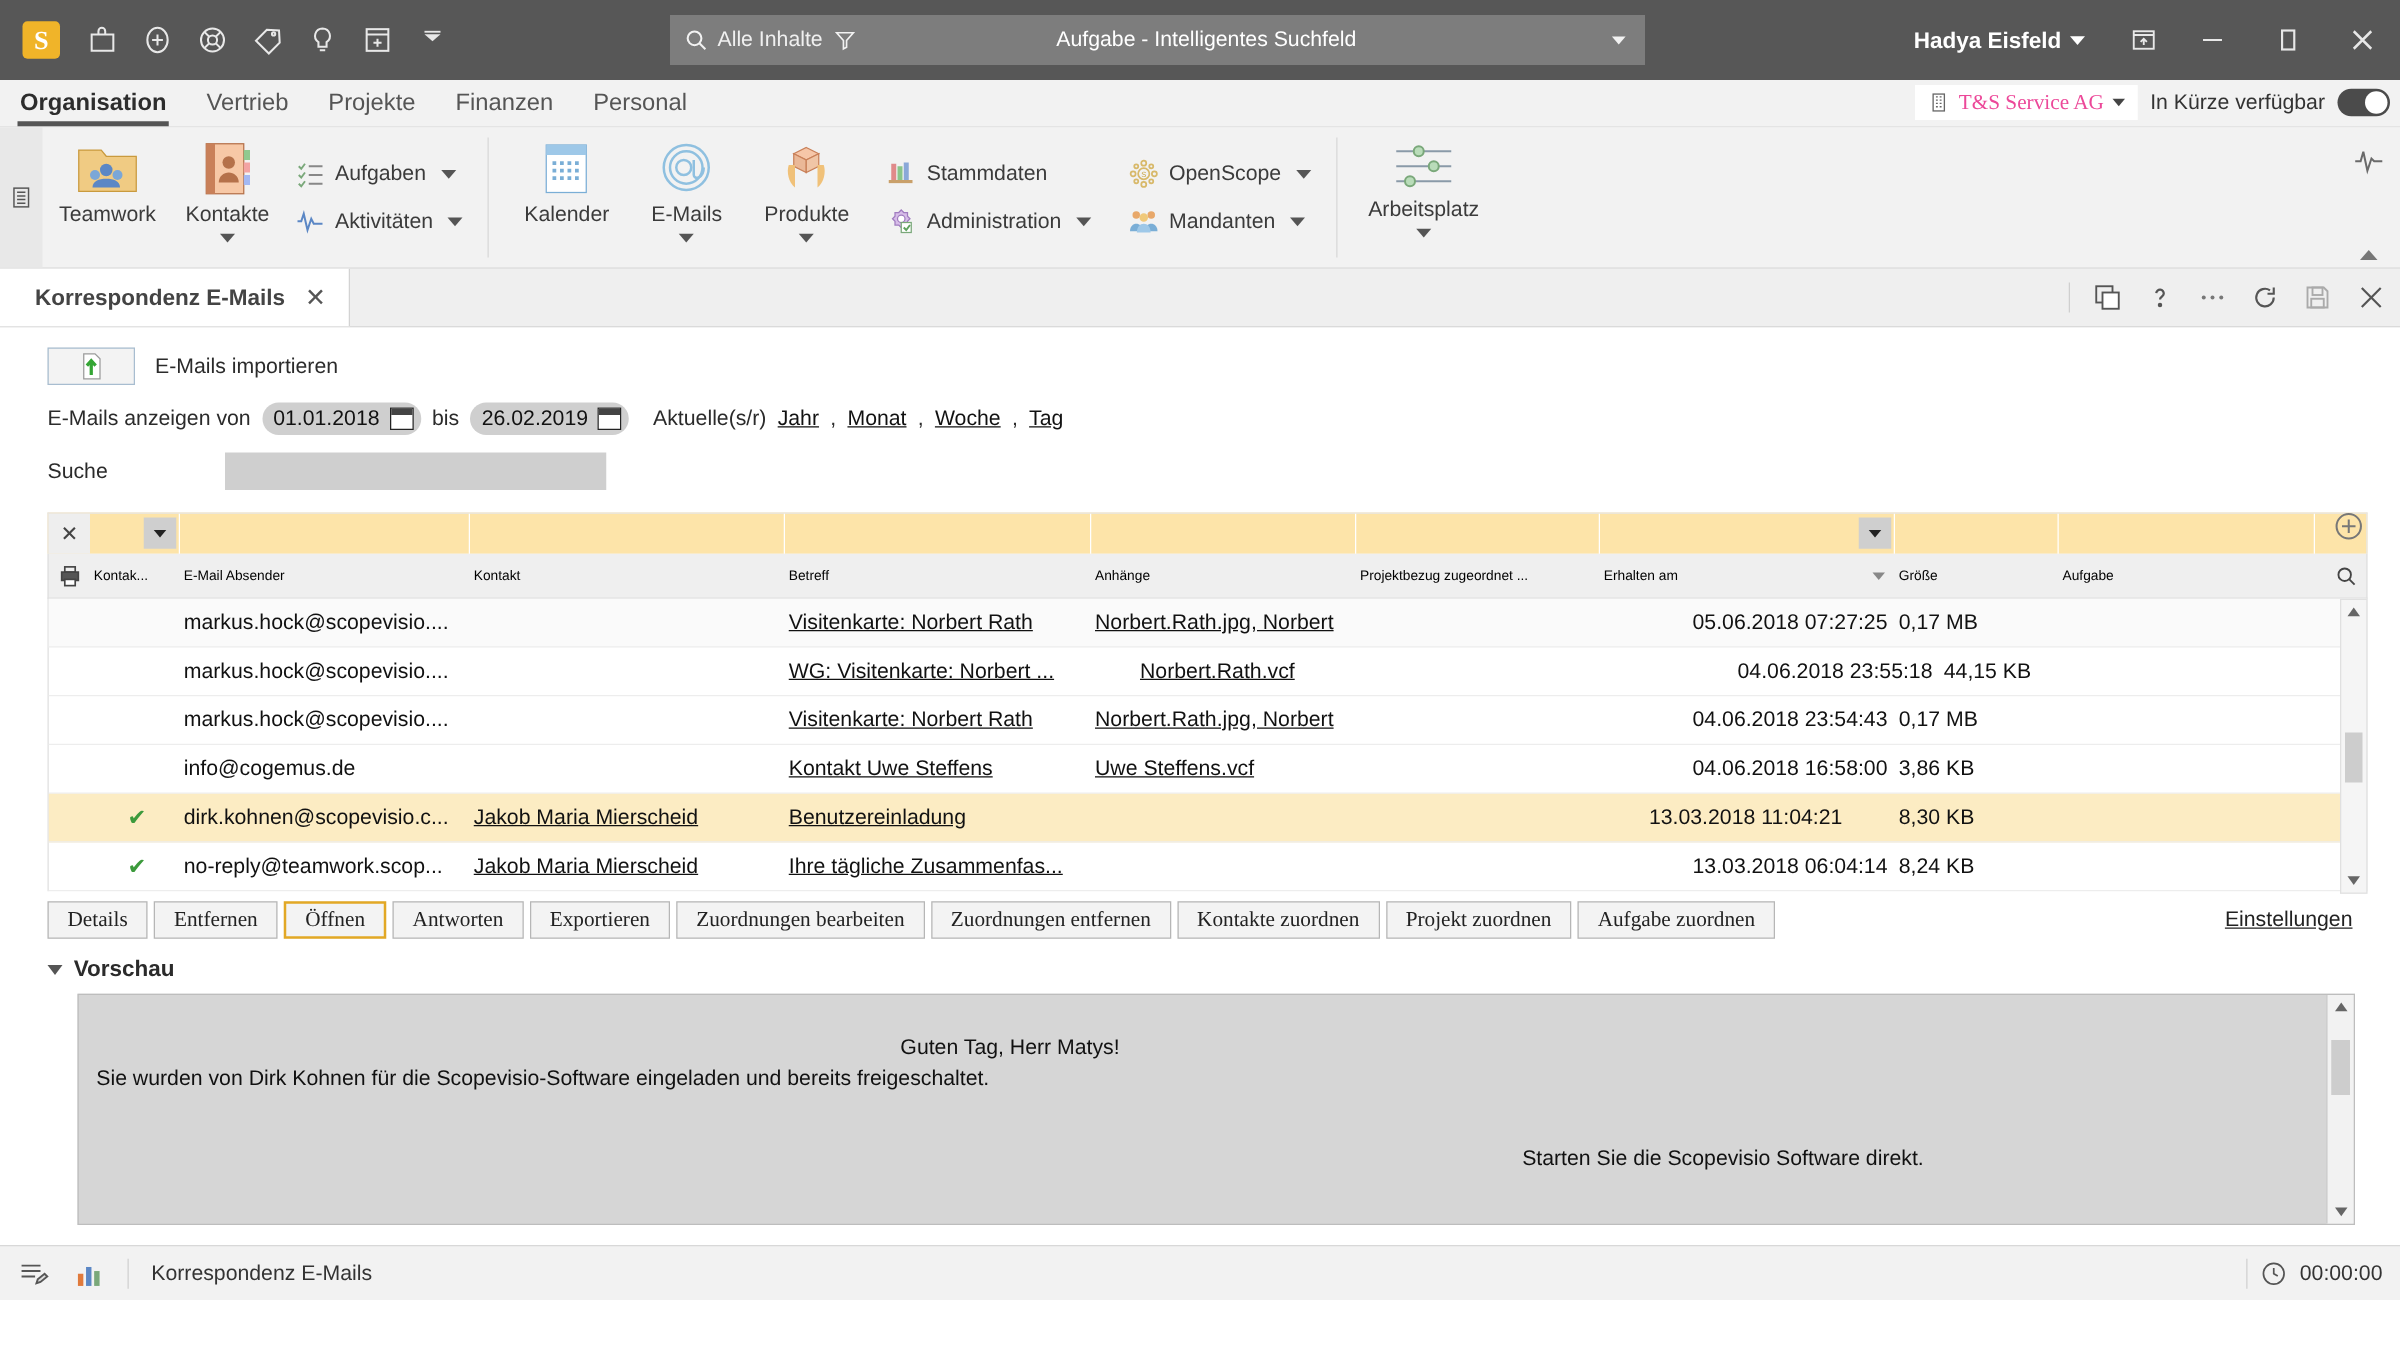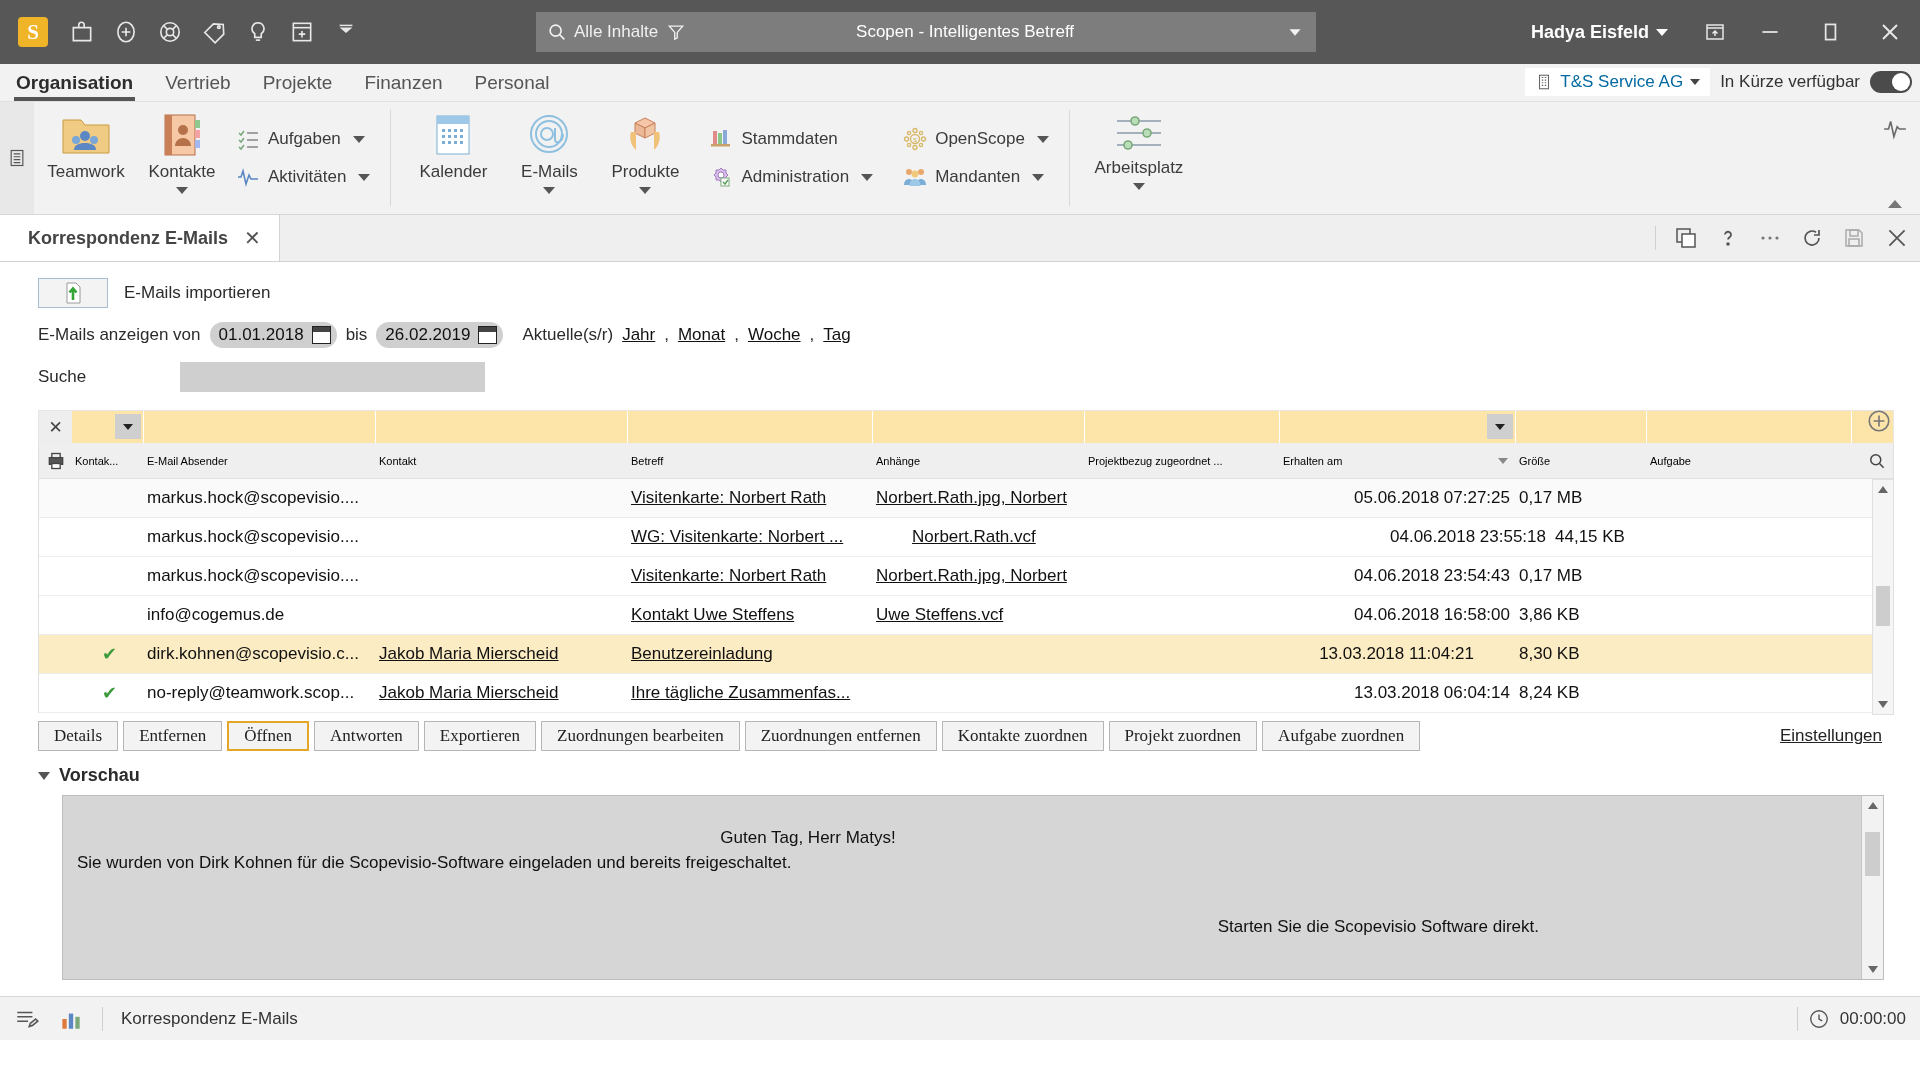--- a/index.html
+++ b/index.html
@@ -50,21 +50,21 @@
   .menu-tab {
     padding:0 16px 7px 16px; font-size:19px; color:#555; cursor:pointer; position:relative;
   }
   .menu-tab.active { color:#2d2d2d; font-weight:bold; }
   .menu-tab.active:after {
     content:""; position:absolute; left:14px; right:14px; bottom:0; height:4px; background:#555;
   }
   .menubar-right { position:absolute; right:8px; bottom:5px; display:flex; align-items:center; gap:10px; }
   .tenant-chip {
     background:#fff; display:flex; align-items:center; gap:7px; padding:3px 9px; font-size:17px;
-    color:#0369a1; cursor:pointer; border:1px solid #fff;
+    color:#ec4899; cursor:pointer; border:1px solid #fff;font-family:Liberation Serif, serif;
   }
   .toggle-pill {
     width:42px; height:22px; background:#4b4b4b; border-radius:11px; position:relative; cursor:pointer;
   }
   .toggle-pill:after {
     content:""; position:absolute; right:2px; top:2px; width:18px; height:18px;
     background:#fff; border-radius:50%;
   }
 
   
@@ -241,21 +241,21 @@
 
   <div class="search-box">
     <svg width="22" height="22" viewBox="0 0 24 24" fill="none" stroke="#f2f2f2" stroke-width="1.8">
       <circle cx="10.5" cy="10.5" r="6"></circle>
         <path d="M15 15l5 5"></path>
       </svg>
     <span class="sb-label">Alle Inhalte</span>
     <svg width="20" height="20" viewBox="0 0 24 24" fill="none" stroke="#f2f2f2" stroke-width="1.6" style="margin-left:8px">
       <path d="M4 5h16l-6.5 7.5V19l-3 1.5v-8z"></path>
       </svg>
-    <span class="sb-title">Scopen - Intelligentes Betreff</span>
+    <span class="sb-title">Aufgabe - Intelligentes Suchfeld</span>
     <svg width="22" height="22" viewBox="0 0 24 24" fill="#f2f2f2">
       <path d="M6 9h12l-6 7z"></path>
       </svg>
   </div>
 
   <div class="tb-right">
     <span class="tb-user">Hadya Eisfeld</span>
     <span class="caret-wh" style="margin-right:22px"></span>
     <div class="win-btn" style="width:50px">
       <svg width="24" height="24" viewBox="0 0 24 24" fill="none" stroke="#e8e8e8" stroke-width="1.5">

